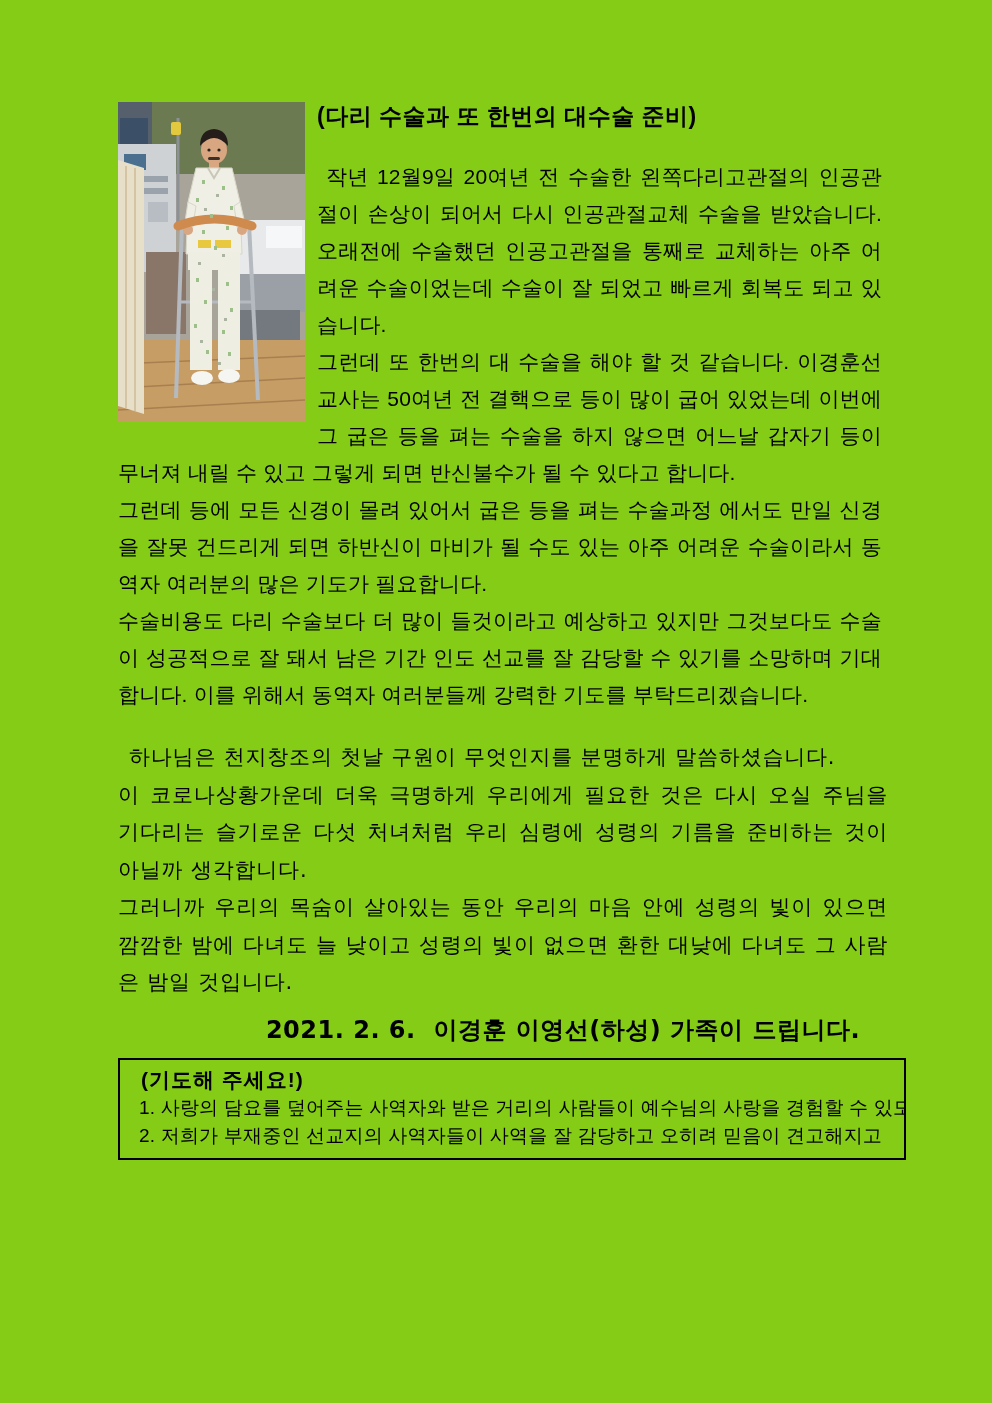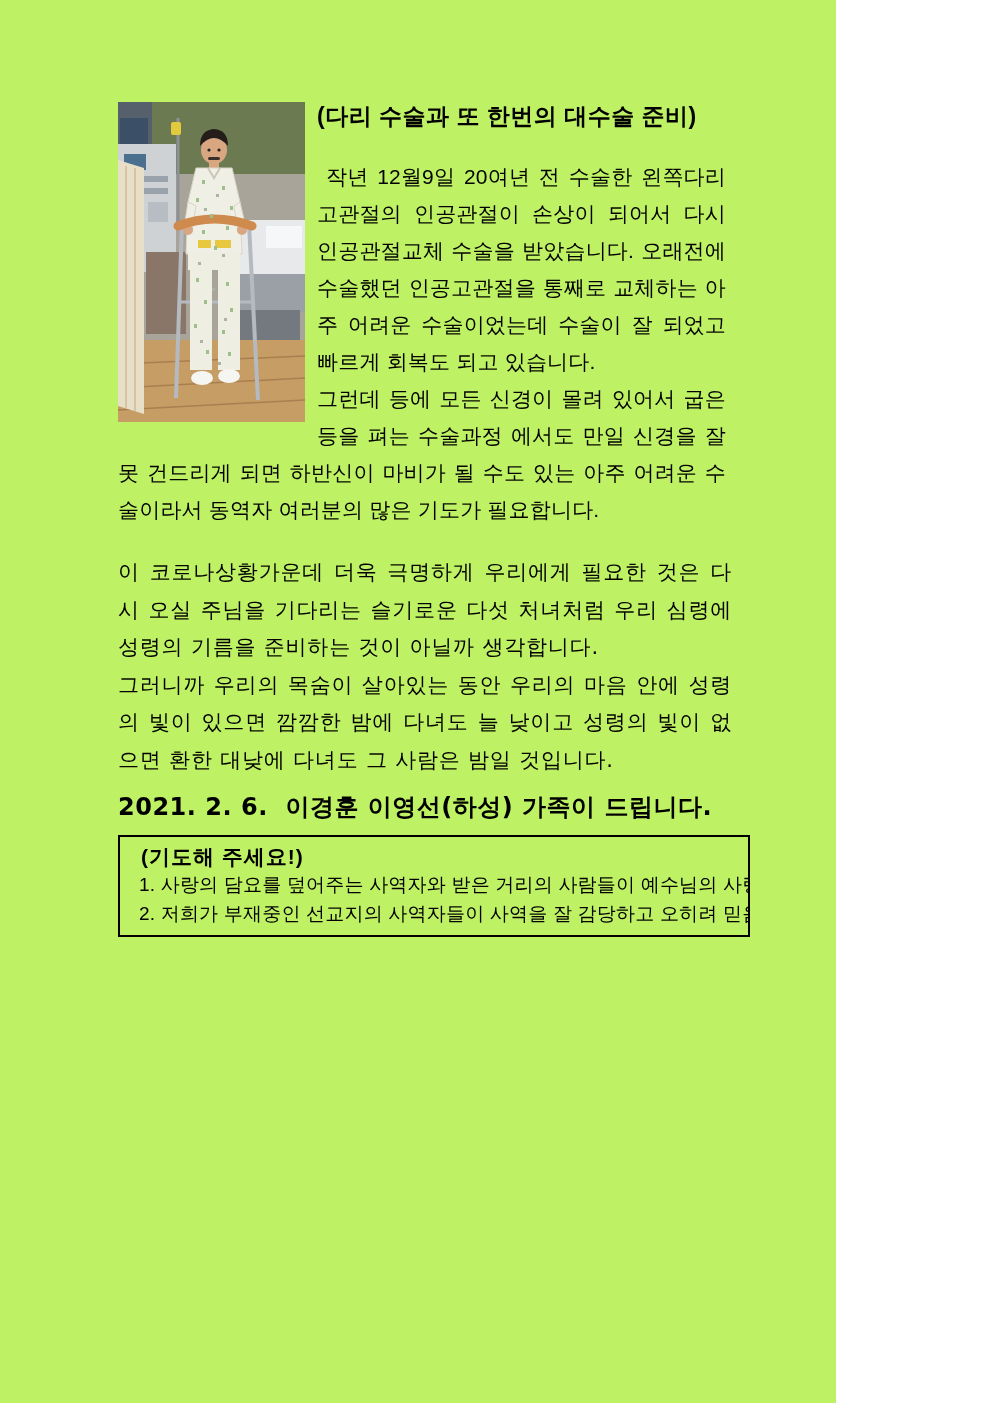--- a/index.html
+++ b/index.html
@@ -1,17 +1,17 @@
 <!DOCTYPE html>
 <html lang="ko"><head>
 <meta charset="utf-8">
 <style>
   html,body{margin:0;padding:0;background:#ffffff;}
   .page{
-    width:836px;height:1403px;background:#bef264;position:relative;
+    width:992px;height:1403px;background:#84cc16;position:relative;
     font-family:"Liberation Sans","DejaVu Sans",sans-serif;color:#000;
     overflow:hidden;
   }
   .content{padding:100px 86px 0 118px;}
   
   .photo-frame{
     float:left;width:187px;height:320px;margin:2px 12px 8px 0;
     background:#b9b2a6;overflow:hidden;
   }
   .article-title{
@@ -26,21 +26,21 @@
   
   .reflection{clear:both;margin-top:26px;}
   .handtext{
     font-size:21px;line-height:37.5px;margin:0;padding-right:18px;
     letter-spacing:0.8px;text-align:justify;
     font-family:"DejaVu Sans","Liberation Sans",sans-serif;
   }
   .indent2{text-indent:11px;}
   .signoff{
     margin-top:12px;font-size:24px;font-weight:bold;letter-spacing:0.5px;
-    padding-right:46px;white-space:pre;
+    text-align:right;padding-right:46px;white-space:pre;
     font-family:"DejaVu Sans","Liberation Sans",sans-serif;
   }
   
   .infobox{
     border:2px solid #000;margin-top:12px;padding:5px 9px 7px 9px;
     overflow:hidden;
   }
   .box-header{
     font-size:21px;font-weight:bold;letter-spacing:1px;line-height:29px;
     white-space:nowrap;
@@ -149,24 +149,27 @@
             <rect x="94" y="186" width="3" height="3"></rect>
               <rect x="106" y="216" width="3" height="3"></rect>
             <rect x="82" y="238" width="3" height="3"></rect>
               <rect x="100" y="260" width="3" height="3"></rect>
           </g>
         </svg>
       </div>
 
       <h1 class="article-title">(다리 수술과 또 한번의 대수술 준비)</h1>
       <p class="bodytext indent1">작년 12월9일 20여년 전 수술한 왼쪽다리고관절의 인공관절이 손상이 되어서 다시 인공관절교체 수술을 받았습니다. 오래전에 수술했던 인공고관절을 통째로 교체하는 아주 어려운 수술이었는데 수술이 잘 되었고 빠르게 회복도 되고 있습니다.</p>
+      <p class="bodytext">그런데 또 한번의 대 수술을 해야 할 것 같습니다. 이경훈선교사는 50여년 전 결핵으로 등이 많이 굽어 있었는데 이번에 그 굽은 등을 펴는 수술을 하지 않으면 어느날 갑자기 등이 무너져 내릴 수 있고 그렇게 되면 반신불수가 될 수 있다고 합니다.</p>
       <p class="bodytext">그런데 등에 모든 신경이 몰려 있어서 굽은 등을 펴는 수술과정 에서도 만일 신경을 잘못 건드리게 되면 하반신이 마비가 될 수도 있는 아주 어려운 수술이라서 동역자 여러분의 많은 기도가 필요합니다.</p>
+      <p class="bodytext">수술비용도 다리 수술보다 더 많이 들것이라고 예상하고 있지만 그것보다도 수술이 성공적으로 잘 돼서 남은 기간 인도 선교를 잘 감당할 수 있기를 소망하며 기대합니다. 이를 위해서 동역자 여러분들께 강력한 기도를 부탁드리겠습니다.</p>
     </section>
 
     <section class="reflection">
+      <p class="handtext indent2">하나님은 천지창조의 첫날 구원이 무엇인지를 분명하게 말씀하셨습니다.</p>
       <p class="handtext">이 코로나상황가운데 더욱 극명하게 우리에게 필요한 것은 다시 오실 주님을 기다리는 슬기로운 다섯 처녀처럼 우리 심령에 성령의 기름을 준비하는 것이 아닐까 생각합니다.</p>
       <p class="handtext">그러니까 우리의 목숨이 살아있는 동안 우리의 마음 안에 성령의 빛이 있으면 깜깜한 밤에 다녀도 늘 낮이고 성령의 빛이 없으면 환한 대낮에 다녀도 그 사람은 밤일 것입니다.</p>
     </section>
 
     <div class="signoff">2021. 2. 6.  이경훈 이영선(하성) 가족이 드립니다.</div>
 
     <div class="infobox">
       <div class="box-header">(기도해 주세요!)</div>
       <div class="box-item">1. 사랑의 담요를 덮어주는 사역자와 받은 거리의 사람들이 예수님의 사랑을 경험할 수 있도록</div>
       <div class="box-item">2. 저희가 부재중인 선교지의 사역자들이 사역을 잘 감당하고 오히려 믿음이 견고해지고</div>

